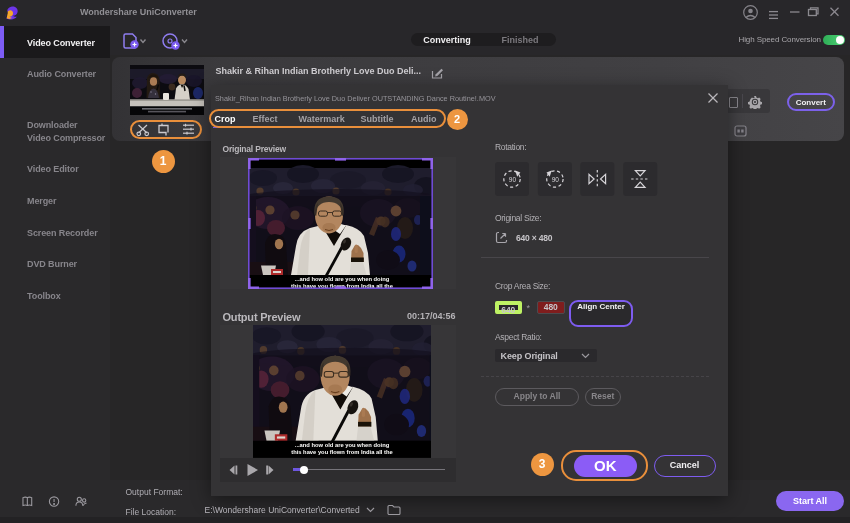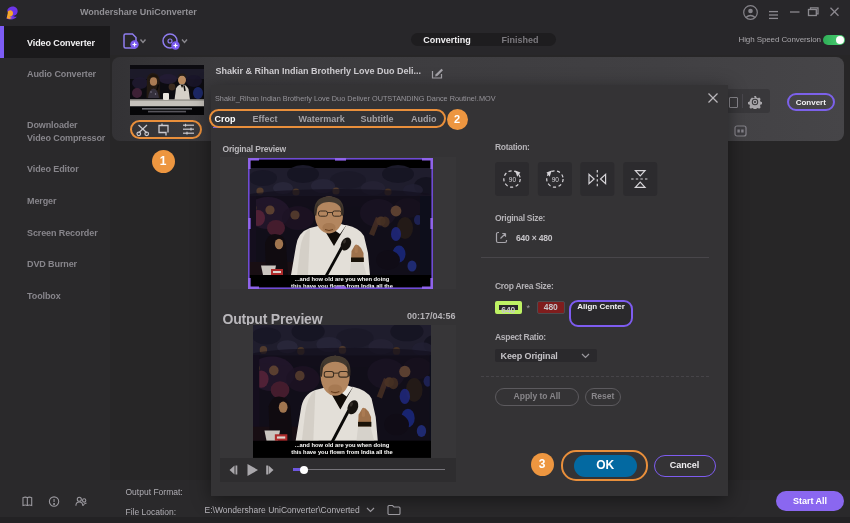--- a/index.html
+++ b/index.html
@@ -1,19 +1,19 @@
 <!DOCTYPE html>
 <html><head><meta charset="utf-8">
 <style>
   html,body{margin:0;padding:0;}
   body{width:850px;height:523px;overflow:hidden;font-family:"Liberation Sans",sans-serif;background:#272627;position:relative;}
   .abs{position:absolute;}
   body{-webkit-font-smoothing:antialiased;}
   .b{font-weight:bold;}
-  .lab{position:absolute;font-weight:bold;font-size:8.5px;letter-spacing:-0.3px;color:#b3b1b5;}
+  .lab{position:absolute;font-weight:normal;font-size:8.5px;letter-spacing:-0.3px;color:#b3b1b5;}
   .side{position:absolute;left:27px;font-weight:bold;font-size:9px;letter-spacing:-0.1px;color:#87858b;}
 </style>
 </head>
 <body>
 
 <div class="abs" style="left:0;top:0;width:850px;height:55px;background:#28272a;"></div>
 <div class="abs" style="left:0;top:26px;width:110px;height:454px;background:#2a292b;"></div>
 <div class="abs" style="left:0;top:480px;width:850px;height:37px;background:#2a292b;"></div>
 <div class="abs" style="left:0;top:517px;width:850px;height:6px;background:#232224;"></div>
 
@@ -243,21 +243,21 @@
     <path d="M183.7,120 v9.7 h-9.7"></path>
       <path d="M11,129.7 h-9.7 v-9.7"></path>
   </g>
   <g fill="#8f63ea">
     <rect x="87" y="0" width="11" height="2.6"></rect>
       <rect x="87" y="128.4" width="11" height="2.6"></rect>
     <rect x="0" y="60" width="2.6" height="11"></rect>
       <rect x="182.4" y="60" width="2.6" height="11"></rect>
   </g>
 </svg>
-<div class="abs b" style="left:222.5px;top:311px;font-size:14px;letter-spacing:-0.2px;color:#bab8bc;">Output Preview</div>
+<div class="abs b" style="left:222.5px;top:311px;font-size:11px;letter-spacing:-0.2px;color:#bab8bc;">Output Preview</div>
 <div class="abs b" style="left:407px;top:311px;font-size:9px;color:#b5b3b7;">00:17/04:56</div>
 <div class="abs" style="left:219.5px;top:325px;width:236px;height:156.5px;background:#373638;"></div>
 <div class="abs" style="left:219.5px;top:458px;width:236px;height:23.5px;background:#2e2d2f;"></div>
 <svg class="abs" style="left:252.5px;top:325px" width="178" height="132.7" viewBox="0 0 178 132.7">
   <rect x="0" y="0" width="178" height="132.7" fill="#000"></rect>
   <g transform="scale(1.04,1.082) translate(-2,-10)">
 
   <rect x="0" y="10" width="185" height="107" fill="#14111c"></rect>
   <rect x="0" y="10" width="185" height="28" fill="#272638"></rect>
   <ellipse cx="15" cy="20" rx="14" ry="8" fill="#1e1d2e"></ellipse>
@@ -391,21 +391,21 @@
 <div class="abs" style="left:494.5px;top:348.5px;width:102px;height:13.5px;background:#2a292c;border-radius:2px;"></div>
 <div class="abs b" style="left:500.5px;top:351px;font-size:9px;letter-spacing:-0.1px;color:#c5c3c7;">Keep Original</div>
 <svg class="abs" style="left:581px;top:352.5px" width="9" height="6" viewBox="0 0 9 6">
     <path d="M1,1 L4.5,4.5 L8,1" fill="none" stroke="#9a989e" stroke-width="1.2"></path>
   </svg>
 <div class="abs" style="left:481px;top:376px;width:228px;height:0;border-top:1px dashed #464448;"></div>
 <div class="abs b" style="left:495px;top:388px;width:84px;height:17.5px;border:1.5px solid #5c5a5e;border-radius:9.5px;box-sizing:border-box;text-align:center;line-height:14px;font-size:8.5px;color:#88868a;">Apply to All</div>
 <div class="abs b" style="left:584.5px;top:388px;width:36.5px;height:17.5px;border:1.5px solid #5c5a5e;border-radius:9.5px;box-sizing:border-box;text-align:center;line-height:14px;font-size:8.5px;color:#88868a;">Reset</div>
 <div class="abs b" style="left:530.5px;top:452.5px;width:23px;height:23px;border-radius:50%;background:#ed9640;color:#fff;font-size:12px;text-align:center;line-height:23px;">3</div>
 <div class="abs" style="left:560.5px;top:449.5px;width:87.5px;height:31px;border:2.5px solid #e98f3b;border-radius:15px;box-sizing:border-box;"></div>
-<div class="abs b" style="left:574px;top:455px;width:62.5px;height:21.5px;border-radius:11px;background:#0369a1;color:#fff;font-size:12px;text-align:center;line-height:21.5px;">OK</div>
+<div class="abs b" style="left:574px;top:455px;width:62.5px;height:21.5px;border-radius:11px;background:#8b5cf6;color:#fff;font-size:15px;text-align:center;line-height:21.5px;">OK</div>
 <div class="abs b" style="left:653.5px;top:455px;width:62px;height:21.5px;border:1.5px solid #7e5cf0;border-radius:11px;background:#343335;box-sizing:border-box;color:#f2f1f3;font-size:9px;text-align:center;line-height:18.5px;">Cancel</div>
 
 <svg class="abs" style="left:22px;top:496px" width="68" height="12" viewBox="0 0 70 12">
   <g fill="none" stroke="#9b999f" stroke-width="1.1">
     <path d="M1,1.5 Q3.5,0.5 5.5,1.5 Q7.5,0.5 10,1.5 V9.5 Q7.5,8.5 5.5,9.5 Q3.5,8.5 1,9.5 Z"></path>
     <line x1="5.5" y1="1.5" x2="5.5" y2="9.5"></line>
     <circle cx="33" cy="5.5" r="4.8"></circle>
     <line x1="33" y1="3" x2="33" y2="6"></line>
       <circle cx="33" cy="8" r="0.5" fill="#9b999f"></circle>
     <circle cx="59" cy="3.2" r="2.1"></circle>

